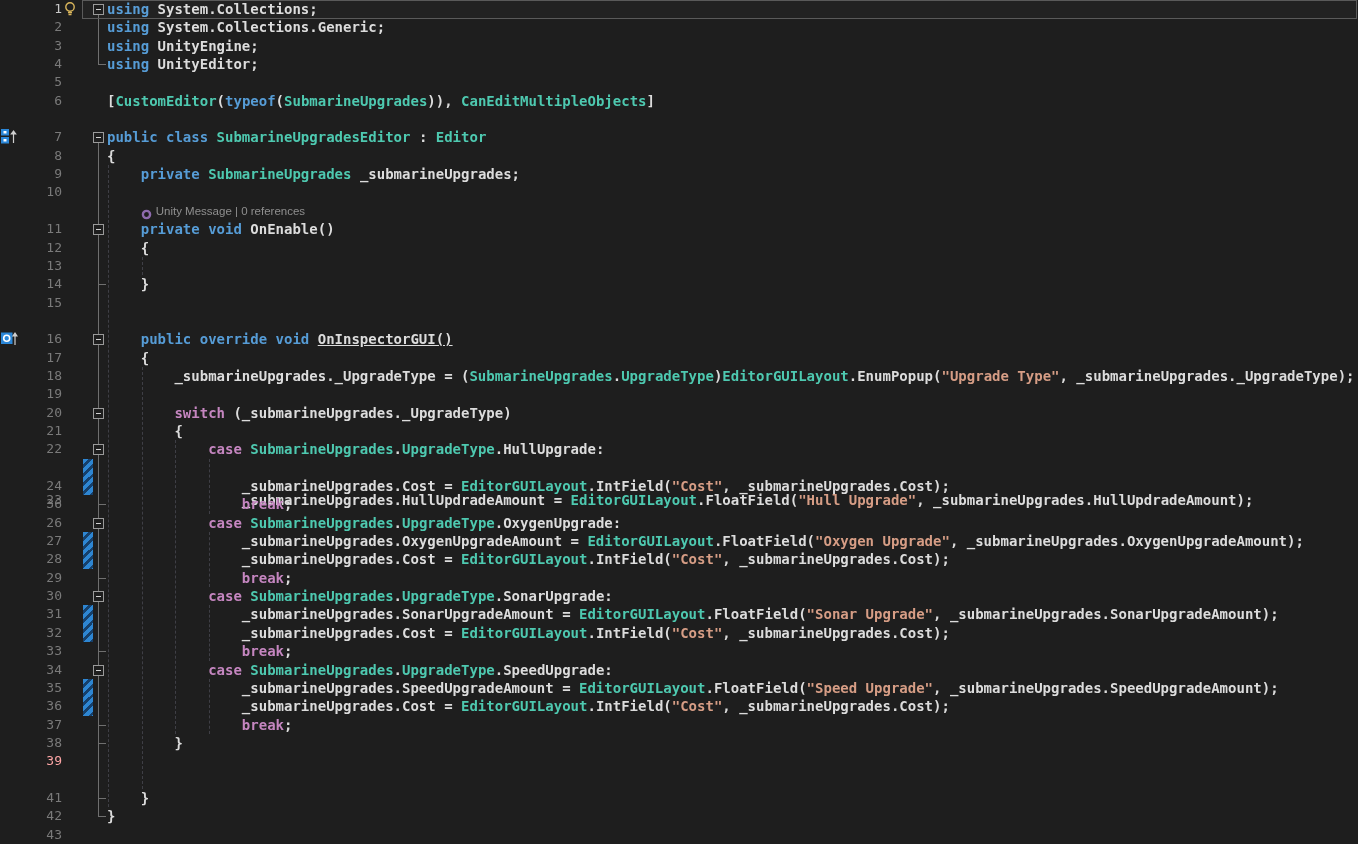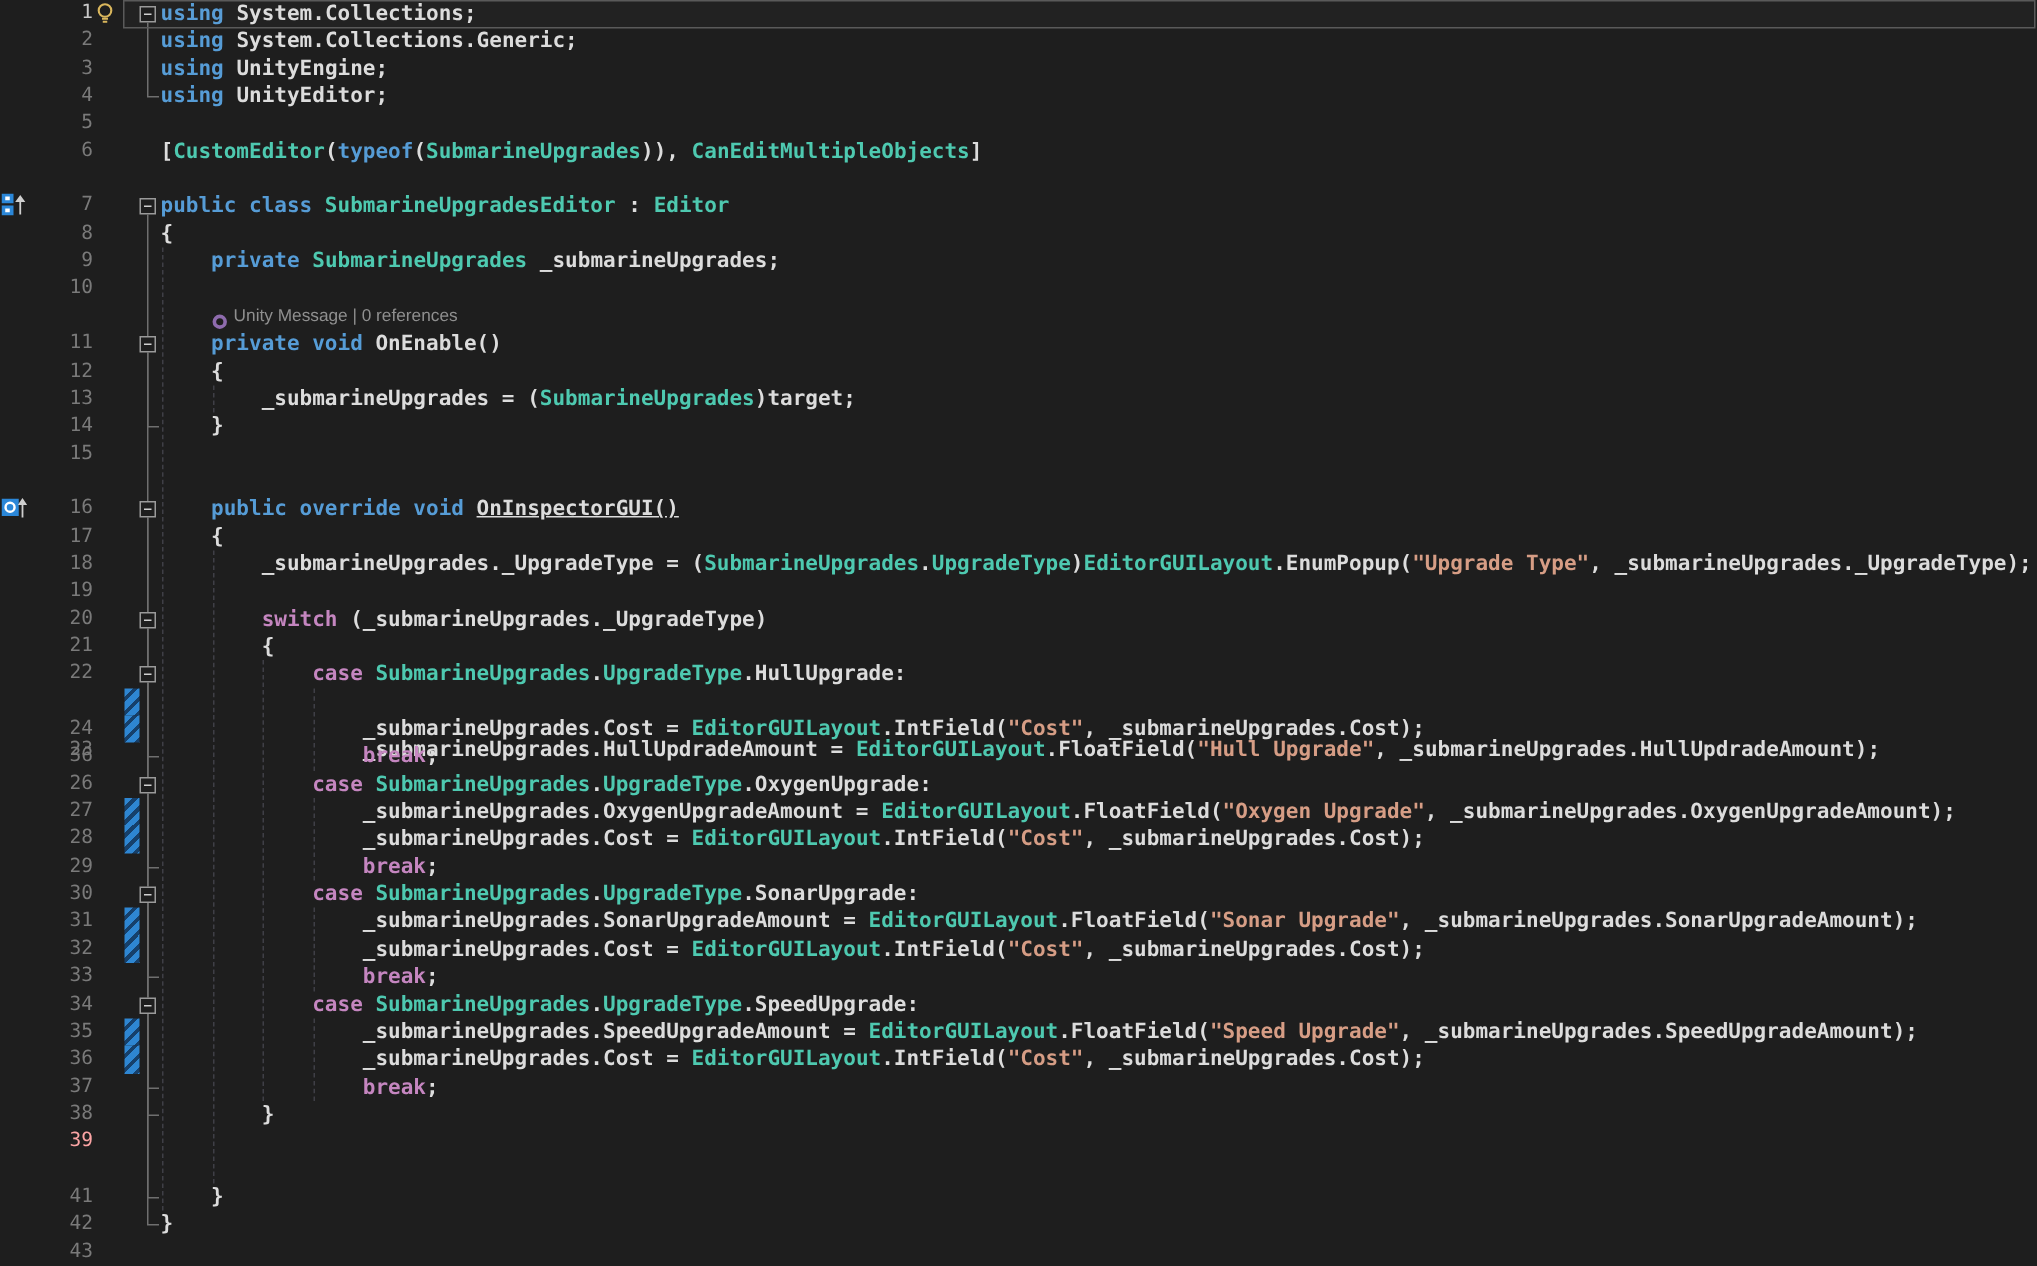--- a/index.html
+++ b/index.html
@@ -133,21 +133,20 @@
       <span class="lnum" style="color: rgb(122, 122, 122);">11</span>
       <div class="foldbox" style="top: 4px;"></div>
       <span class="codetext"><span style="color: rgb(86, 156, 214);">    private void </span><span style="color: rgb(220, 220, 220);">OnEnable()</span></span>
     </div>
     <div class="row" style="top: 238.524px;">
       <span class="lnum" style="color: rgb(122, 122, 122);">12</span>
       <span class="codetext"><span style="color: rgb(220, 220, 220);">    {</span></span>
     </div>
     <div class="row" style="top: 256.872px;">
       <span class="lnum" style="color: rgb(122, 122, 122);">13</span>
-      <span class="codetext"><span style="color: rgb(220, 220, 220);">        _submarineUpgrades = (</span><span style="color: rgb(78, 201, 176);">SubmarineUpgrades</span><span style="color: rgb(220, 220, 220);">)target;</span></span>
     </div>
     <div class="row" style="top: 275.22px;">
       <span class="lnum" style="color: rgb(122, 122, 122);">14</span>
       <span class="codetext"><span style="color: rgb(220, 220, 220);">    }</span></span>
     </div>
     <div class="row" style="top: 293.568px;">
       <span class="lnum" style="color: rgb(122, 122, 122);">15</span>
     </div>
     <div class="row" style="top: 330.264px;">
       <span class="lnum" style="color: rgb(122, 122, 122);">16</span>

